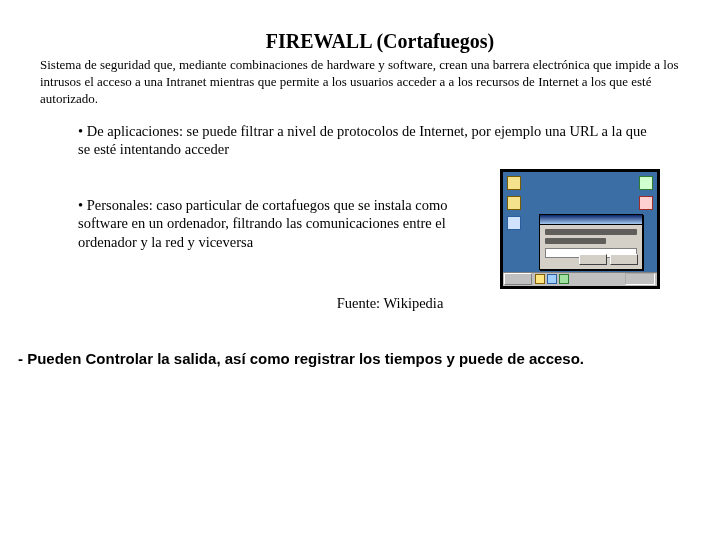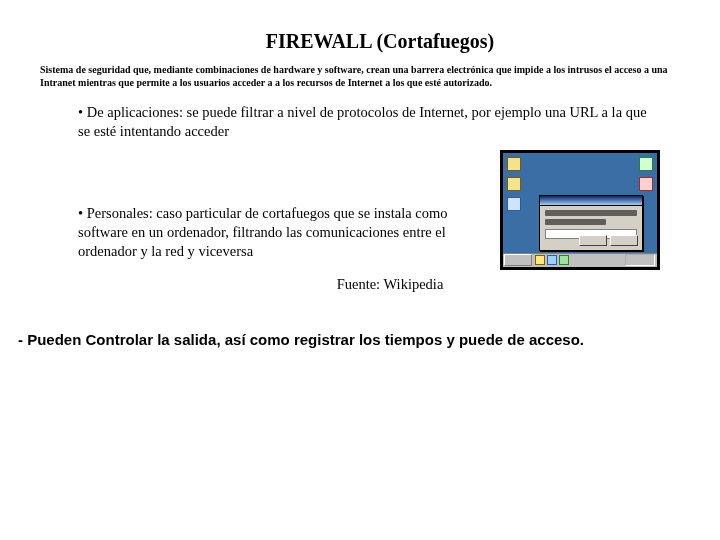--- a/index.html
+++ b/index.html
@@ -10,37 +10,37 @@
     font-family: "Times New Roman", Times, serif;
     color: #000;
     position: relative;
     overflow: hidden;
   }
   .title {
     text-align: center;
     font-size: 20px;
     font-weight: bold;
     margin-top: 30px;
-    margin-bottom: 10px;
+    margin-bottom: 4px;
     padding-left: 40px;
   }
   .intro {
-    font-size: 10px;
-    font-weight: bold;
+    font-size: 13px;
+    font-weight: normal;
     line-height: 1.3;
     margin: 0 40px 14px 40px;
   }
   .types {
     margin: 0 60px 6px 78px;
     font-size: 14.5px;
     line-height: 1.28;
   }
   .types p { margin-bottom: 10px; }
   .types .subhead { margin-bottom: 10px; }
-  .type-row { display: flex; align-items: flex-end; }
+  .type-row { display: flex; align-items: center; }
   .type-text { flex: 1; padding-right: 10px; }
   .source {
     text-align: center;
     font-size: 14.5px;
     margin-top: 4px;
     padding-left: 60px;
   }
   .footer {
     font-family: Arial, Helvetica, sans-serif;
     font-size: 15px;

